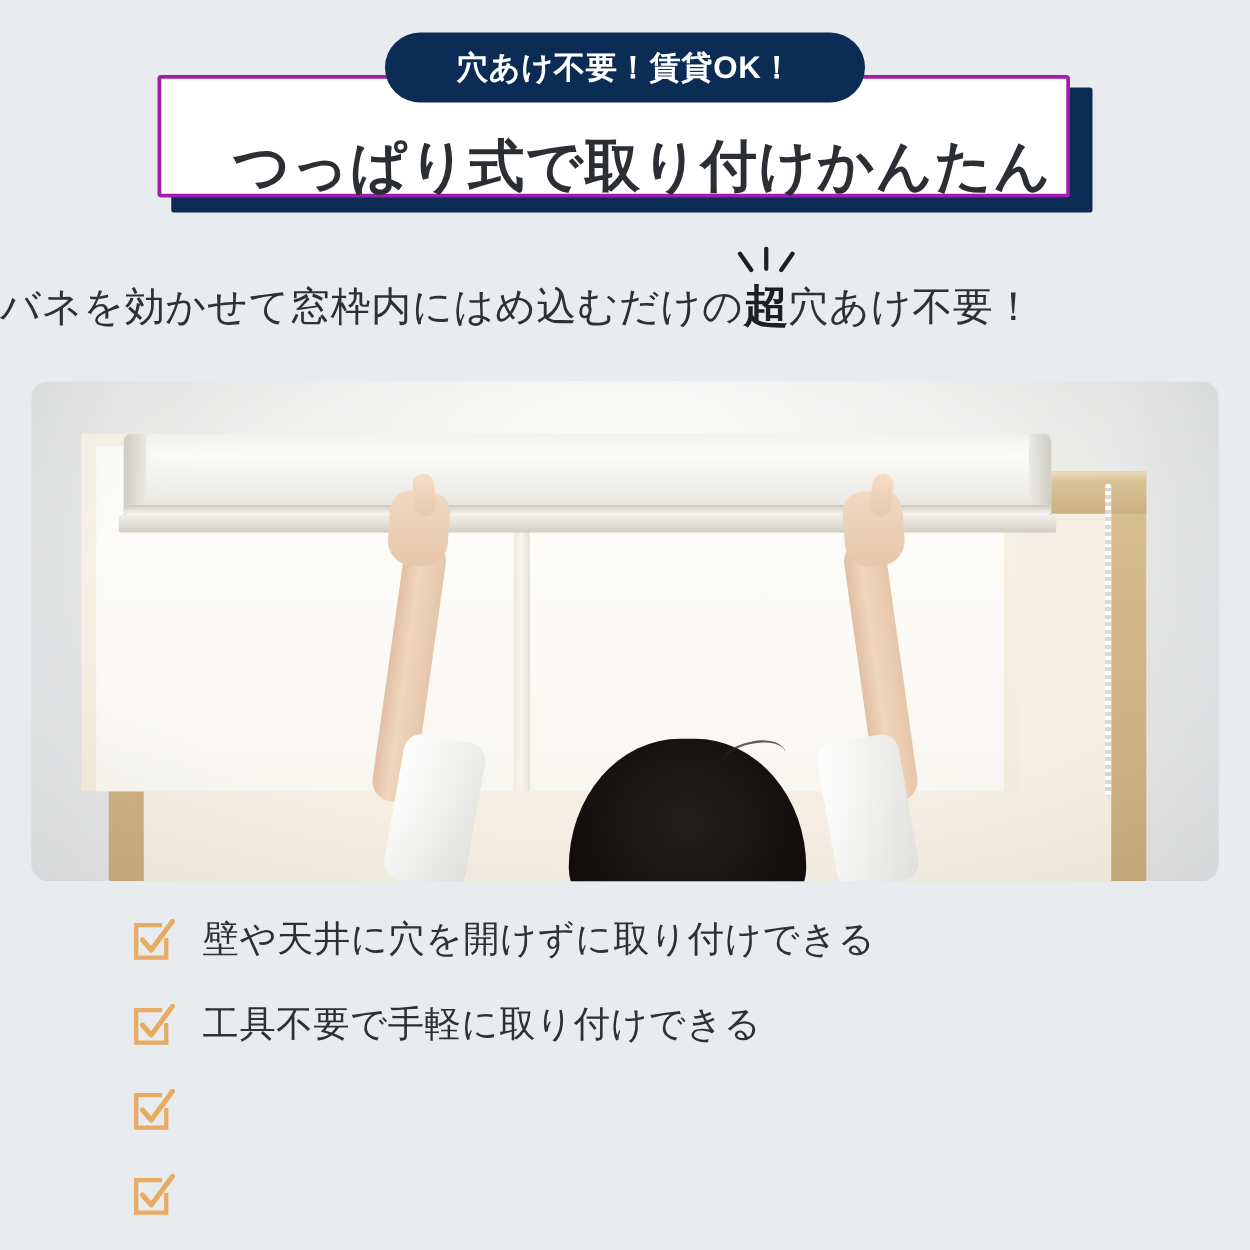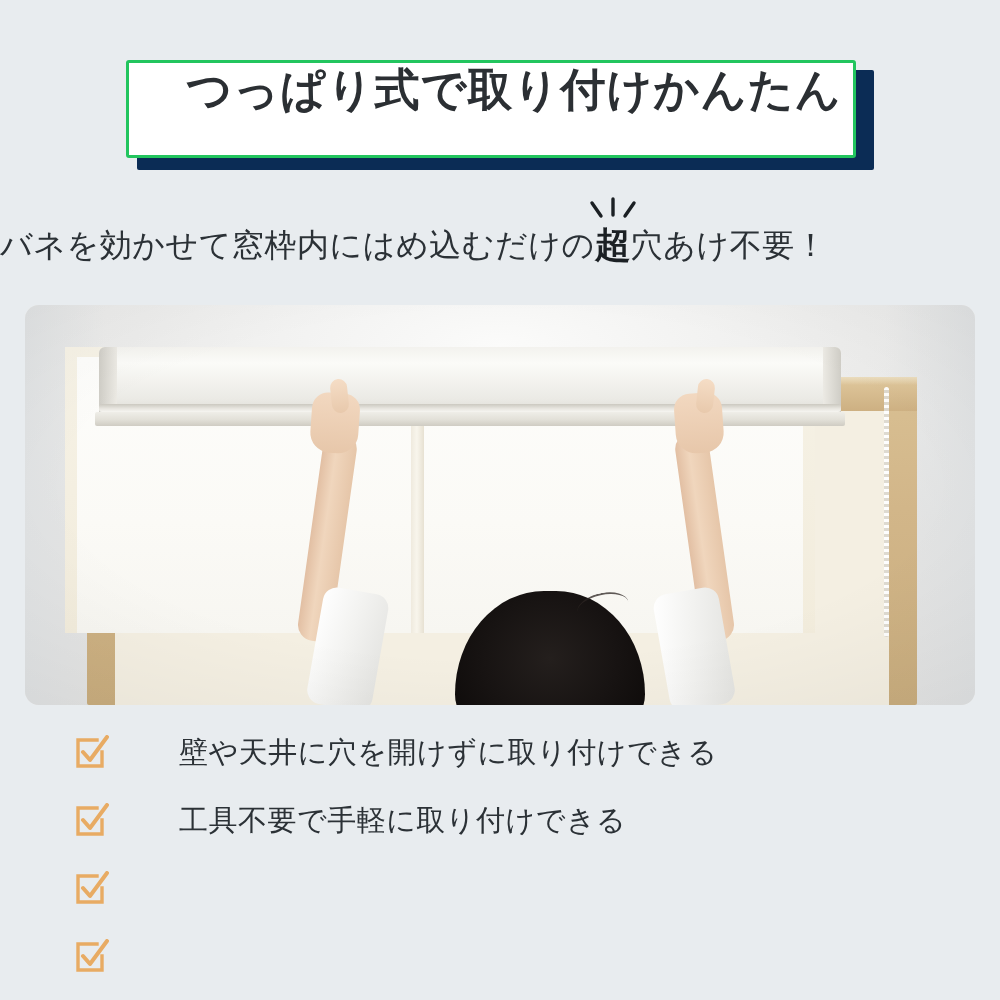--- a/index.html
+++ b/index.html
@@ -31,25 +31,25 @@
     background: #0b2c55;
     border-radius: 2px;
   }
   .title-box {
     position: absolute;
     left: 126px;
     top: 60px;
     width: 730px;
     height: 98px;
     background: #ffffff;
-    border: 3px solid #22c55e;
+    border: 3px solid #a21caf;
     border-radius: 3px;
     box-sizing: border-box;
     display: flex;
-    align-items: flex-start;
+    align-items: flex-end;
     justify-content: center;
     padding-left: 46px;
   }
   .title-text {
     font-size: 45px;
     font-weight: bold;
     color: #2b2f33;
     letter-spacing: 1px;
     white-space: nowrap;
     line-height: 1;
@@ -324,22 +324,21 @@
   .feature-list {
     position: absolute;
     left: 0;
     top: 718px;
     width: 1000px;
   }
   .feature-row {
     display: flex;
     align-items: center;
     height: 68px;
-    padding-left: 75px;
-    gap: 48px;
+    padding-left: 106px;
   }
   .check-icon {
     width: 34px;
     height: 34px;
     flex: 0 0 34px;
     margin-right: 22px;
     display: block;
   }
   .feature-label {
     font-size: 29px;
@@ -349,20 +348,23 @@
     white-space: nowrap;
   }
 </style>
 </head>
 <body>
 
 <div class="header-block">
   <div class="title-shadow"></div>
   <div class="title-box">
     <span class="title-text">つっぱり式で取り付けかんたん</span>
+  </div>
+  <div class="badge-pill">
+    <span class="badge-text">穴あけ不要！賃貸OK！</span>
   </div>
 </div>
 
 <div class="subtitle-row">
   <span class="subtitle-text">バネを効かせて窓枠内にはめ込むだけの</span>
   <span class="emph-wrap">
     <span class="sparkles">
       <svg width="56" height="28" viewBox="0 0 56 28">
         <line x1="7" y1="6" x2="16" y2="19" stroke="#1b2024" stroke-width="3.4" stroke-linecap="round"></line>
         <line x1="28" y1="2" x2="28" y2="18" stroke="#1b2024" stroke-width="3.4" stroke-linecap="round"></line>

